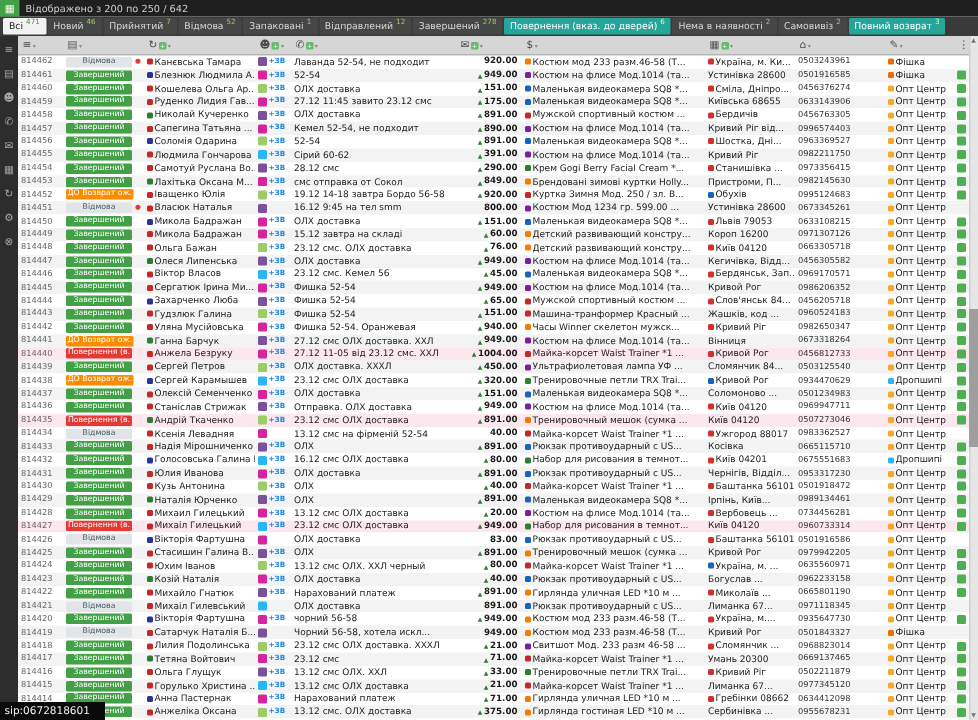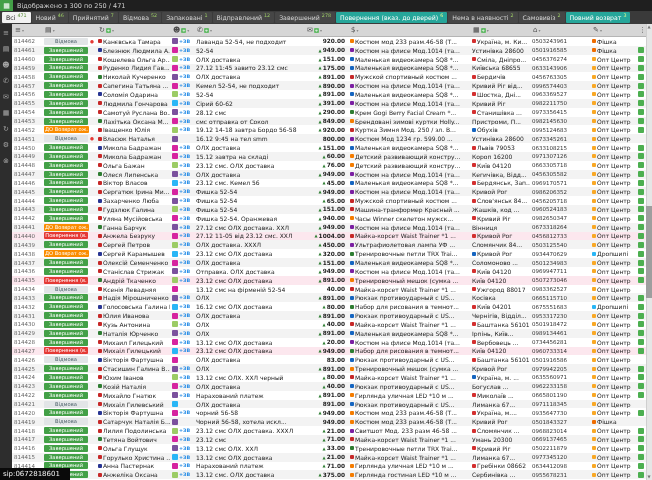--- a/index.html
+++ b/index.html
@@ -50,21 +50,21 @@
 .thumb{position:absolute;right:0;top:40%;width:6px;height:20%;background:#9e9e9e}
 .sarrow{position:absolute;right:0;width:6px;font-size:4px;color:#777;text-align:center;line-height:6px}
 .sarrow.up{top:0}.sarrow.down{bottom:0}
 .sip{position:fixed;left:0;bottom:0;background:#0a0a0a;color:#f0f0f0;font-size:7px;padding:2px 10px 2px 3px;z-index:9}
 </style>
 </head>
 <body>
 
 <div class="topbar">
   <div class="logo">▦</div>
-  <span class="topbar-text">Відображено з 300 по 250 / 471</span>
+  <span class="topbar-text">Відображено з 200 по 250 / 642</span>
 </div>
 
 <div class="tabs">
     <div class="tab active">
       <span>Всі</span>
       <span class="cnt">471</span>
     </div>
     <div class="tab dark">
       <span>Новий</span>
       <span class="cnt">46</span>

